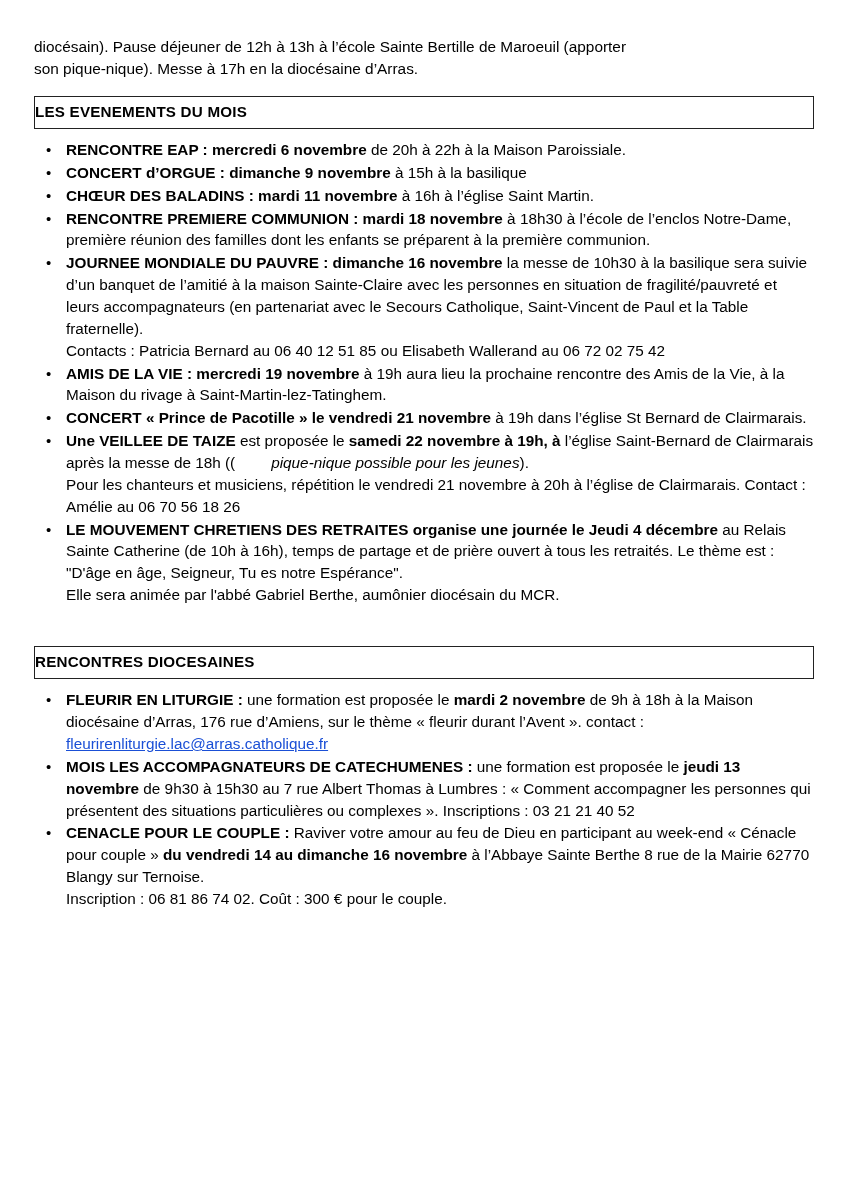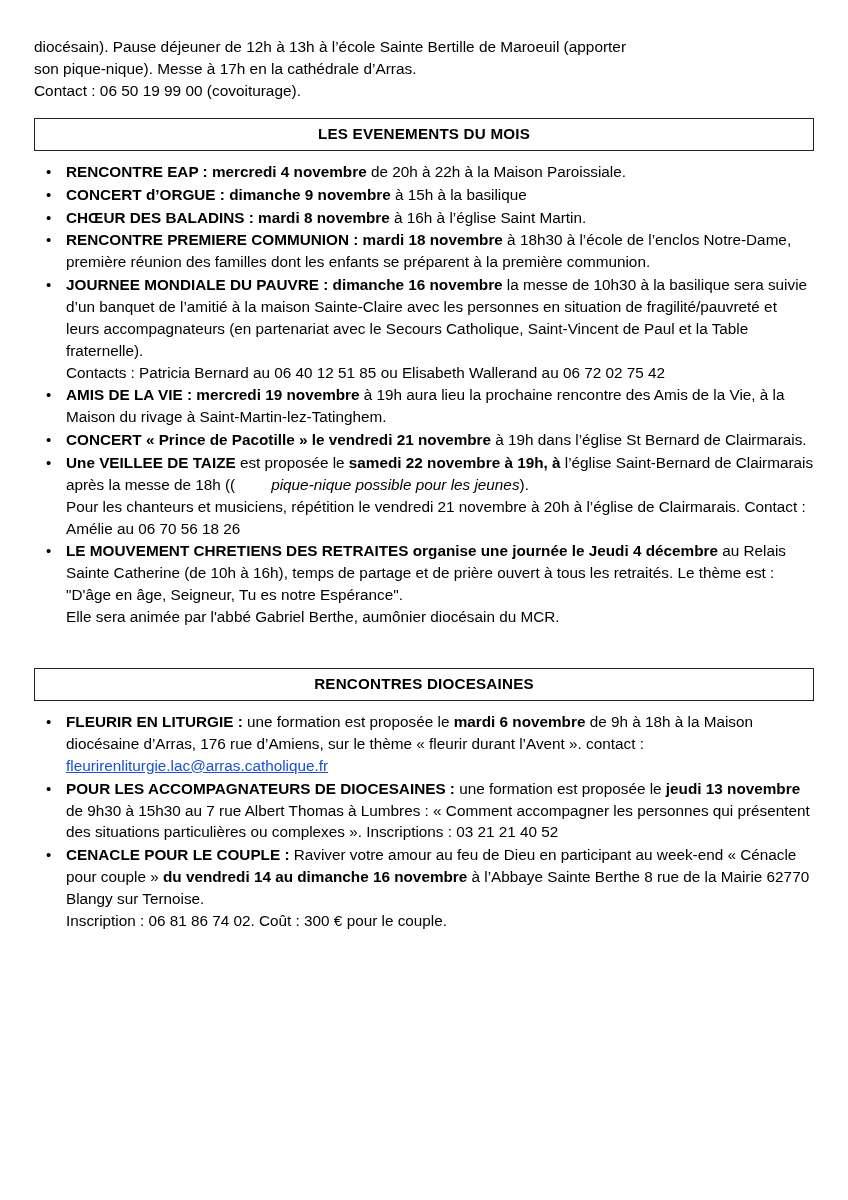--- a/index.html
+++ b/index.html
@@ -24,21 +24,21 @@
   }
   .intro {
     margin: 0 0 16px 0;
     font-size: 15.4px;
     line-height: 1.42;
   }
   .intro p { margin: 0; }
 
   .section-banner {
     border: 1px solid #222;
-    text-align: center;
+    text-align: left;
     font-weight: bold;
     font-size: 15.2px;
     letter-spacing: 0.2px;
     padding: 5px 0 6px 0;
     margin: 0 0 10px 0;
   }
   .banner-gap { margin-top: 40px; }
 
   ul.items {
     list-style: none;
@@ -67,38 +67,37 @@
     text-align: center;
   }
 </style>
 </head>
 <body>
 
 <div class="page">
 
   <div class="intro">
     <p>diocésain). Pause déjeuner de 12h à 13h à l’école Sainte Bertille de Maroeuil (apporter</p>
-    <p>son pique-nique). Messe à 17h en la cathédrale d’Arras.</p>
-    <p>Contact : 06 50 19 99 00 (covoiturage).</p>
+    <p>son pique-nique). Messe à 17h en la diocésaine d’Arras.</p>
   </div>
 
   <div id="sections-root">
       <div class="section-banner">LES EVENEMENTS DU MOIS</div>
       <ul class="items">
-        <li><span class="bullet">•</span><span class="b">RENCONTRE EAP : mercredi 4 novembre</span><span> de 20h à 22h à la Maison Paroissiale.</span></li>
+        <li><span class="bullet">•</span><span class="b">RENCONTRE EAP : mercredi 6 novembre</span><span> de 20h à 22h à la Maison Paroissiale.</span></li>
         <li><span class="bullet">•</span><span class="b">CONCERT d’ORGUE : dimanche 9 novembre</span><span> à 15h à la basilique</span></li>
-        <li><span class="bullet">•</span><span class="b">CHŒUR DES BALADINS : mardi 8 novembre</span><span> à 16h à l’église Saint Martin.</span></li>
+        <li><span class="bullet">•</span><span class="b">CHŒUR DES BALADINS : mardi 11 novembre</span><span> à 16h à l’église Saint Martin.</span></li>
         <li><span class="bullet">•</span><span class="b">RENCONTRE PREMIERE COMMUNION : mardi 18 novembre</span><span> à 18h30 à l’école de l’enclos Notre-Dame, première réunion des familles dont les enfants se préparent à la première communion.</span></li>
         <li><span class="bullet">•</span><span class="b">JOURNEE MONDIALE DU PAUVRE : dimanche 16 novembre</span><span> la messe de 10h30 à la basilique sera suivie d’un banquet de l’amitié à la maison Sainte-Claire avec les personnes en situation de fragilité/pauvreté et leurs accompagnateurs (en partenariat avec le Secours Catholique, Saint-Vincent de Paul et la Table fraternelle).</span><br><span>Contacts : Patricia Bernard au 06 40 12 51 85 ou Elisabeth Wallerand au 06 72 02 75 42</span></li>
         <li><span class="bullet">•</span><span class="b">AMIS DE LA VIE : mercredi 19 novembre</span><span> à 19h aura lieu la prochaine rencontre des Amis de la Vie, à la Maison du rivage à Saint-Martin-lez-Tatinghem.</span></li>
         <li><span class="bullet">•</span><span class="b">CONCERT « Prince de Pacotille » le vendredi 21 novembre</span><span> à 19h dans l’église St Bernard de Clairmarais.</span></li>
         <li><span class="bullet">•</span><span class="b">Une VEILLEE DE TAIZE</span><span> est proposée le </span><span class="b">samedi 22 novembre à 19h, à</span><span> l’église Saint-Bernard de Clairmarais après la messe de 18h ((</span><span class="i">pique-nique possible pour les jeunes</span><span>).</span><br><span>Pour les chanteurs et musiciens, répétition le vendredi 21 novembre à 20h à l’église de Clairmarais. Contact : Amélie au 06 70 56 18 26</span></li>
         <li><span class="bullet">•</span><span class="b">LE MOUVEMENT CHRETIENS DES RETRAITES organise une journée le Jeudi 4 décembre</span><span> au Relais Sainte Catherine (de 10h à 16h), temps de partage et de prière ouvert à tous les retraités. Le thème est : "D'âge en âge, Seigneur, Tu es notre Espérance".</span><br><span>Elle sera animée par l'abbé Gabriel Berthe, aumônier diocésain du MCR.</span></li>
       </ul>
       <div class="section-banner banner-gap">RENCONTRES DIOCESAINES</div>
       <ul class="items">
-        <li><span class="bullet">•</span><span class="b">FLEURIR EN LITURGIE :</span><span> une formation est proposée le </span><span class="b">mardi 6 novembre</span><span> de 9h à 18h à la Maison diocésaine d’Arras, 176 rue d’Amiens, sur le thème « fleurir durant l’Avent ». contact : </span><span class="link">fleurirenliturgie.lac@arras.catholique.fr</span></li>
-        <li><span class="bullet">•</span><span class="b">POUR LES ACCOMPAGNATEURS DE DIOCESAINES :</span><span> une formation est proposée le </span><span class="b">jeudi 13 novembre</span><span> de 9h30 à 15h30 au 7 rue Albert Thomas à Lumbres : « Comment accompagner les personnes qui présentent des situations particulières ou complexes ». Inscriptions : 03 21 21 40 52</span></li>
+        <li><span class="bullet">•</span><span class="b">FLEURIR EN LITURGIE :</span><span> une formation est proposée le </span><span class="b">mardi 2 novembre</span><span> de 9h à 18h à la Maison diocésaine d’Arras, 176 rue d’Amiens, sur le thème « fleurir durant l’Avent ». contact : </span><span class="link">fleurirenliturgie.lac@arras.catholique.fr</span></li>
+        <li><span class="bullet">•</span><span class="b">MOIS LES ACCOMPAGNATEURS DE CATECHUMENES :</span><span> une formation est proposée le </span><span class="b">jeudi 13 novembre</span><span> de 9h30 à 15h30 au 7 rue Albert Thomas à Lumbres : « Comment accompagner les personnes qui présentent des situations particulières ou complexes ». Inscriptions : 03 21 21 40 52</span></li>
         <li><span class="bullet">•</span><span class="b">CENACLE POUR LE COUPLE :</span><span> Raviver votre amour au feu de Dieu en participant au week-end « Cénacle pour couple » </span><span class="b">du vendredi 14 au dimanche 16 novembre</span><span> à l’Abbaye Sainte Berthe 8 rue de la Mairie 62770 Blangy sur Ternoise.</span><br><span>Inscription : 06 81 86 74 02. Coût : 300 € pour le couple.</span></li>
       </ul>
     </div>
 
 </div>
 
 </body></html>

